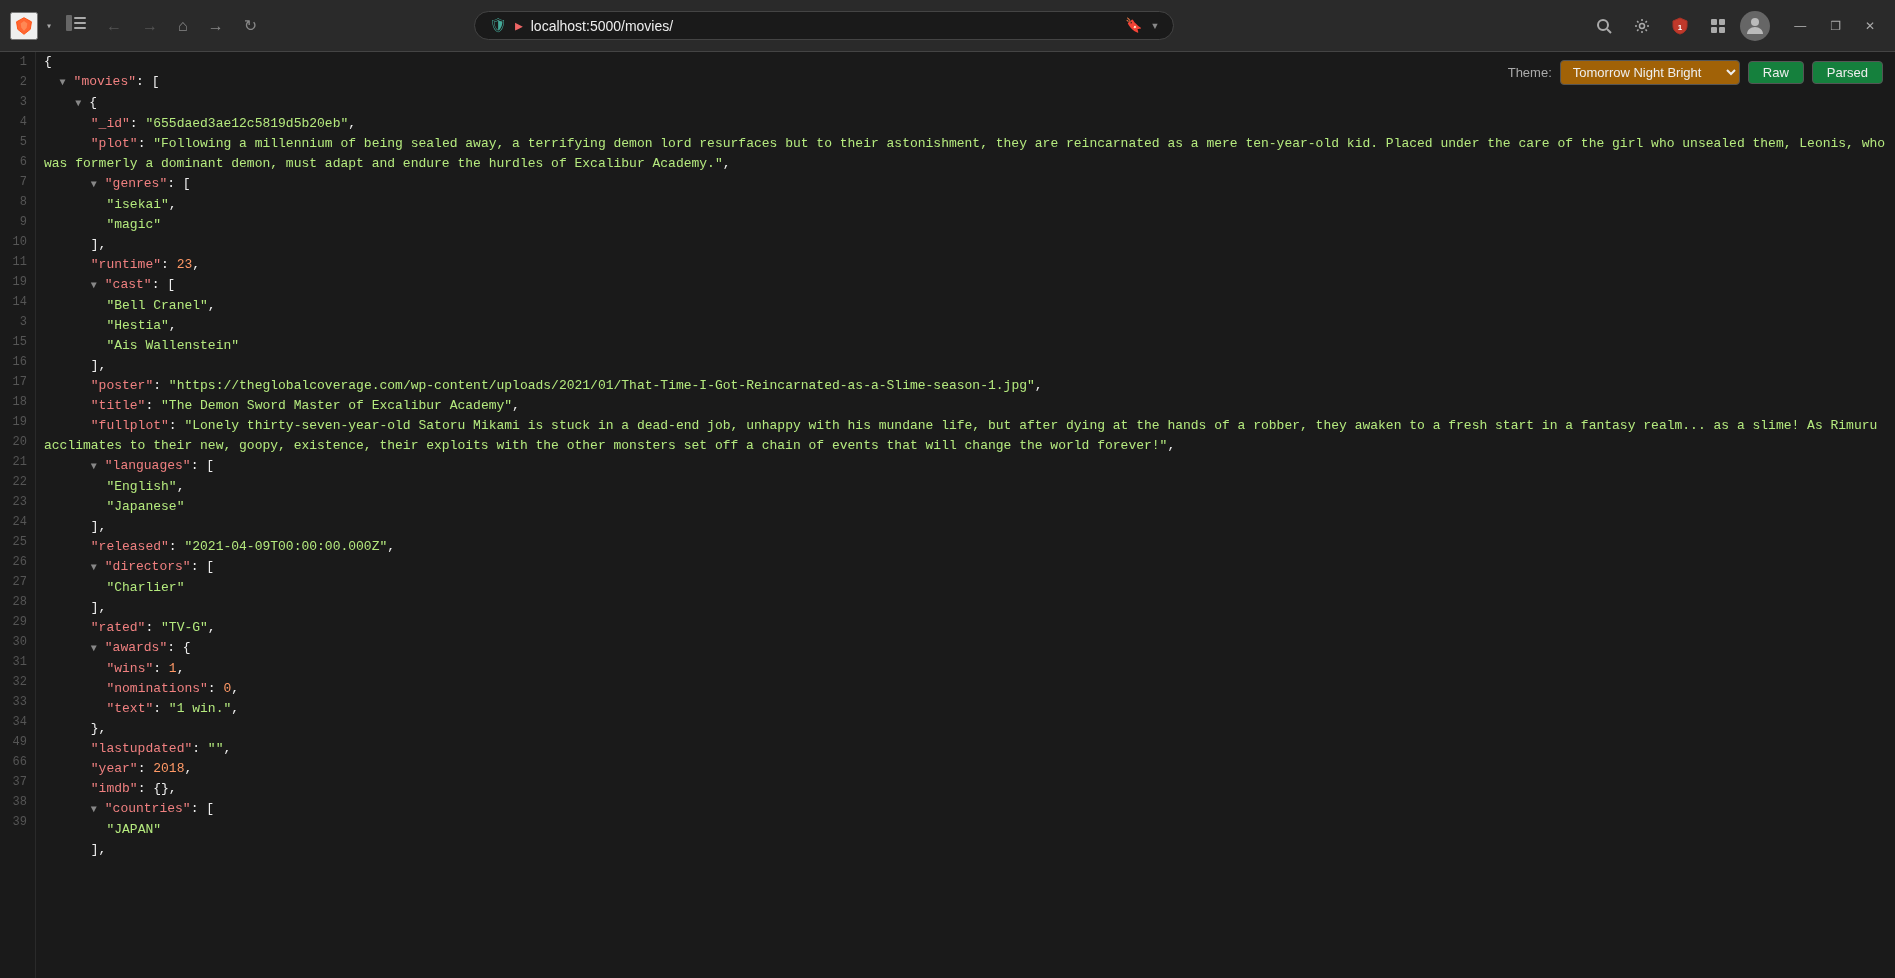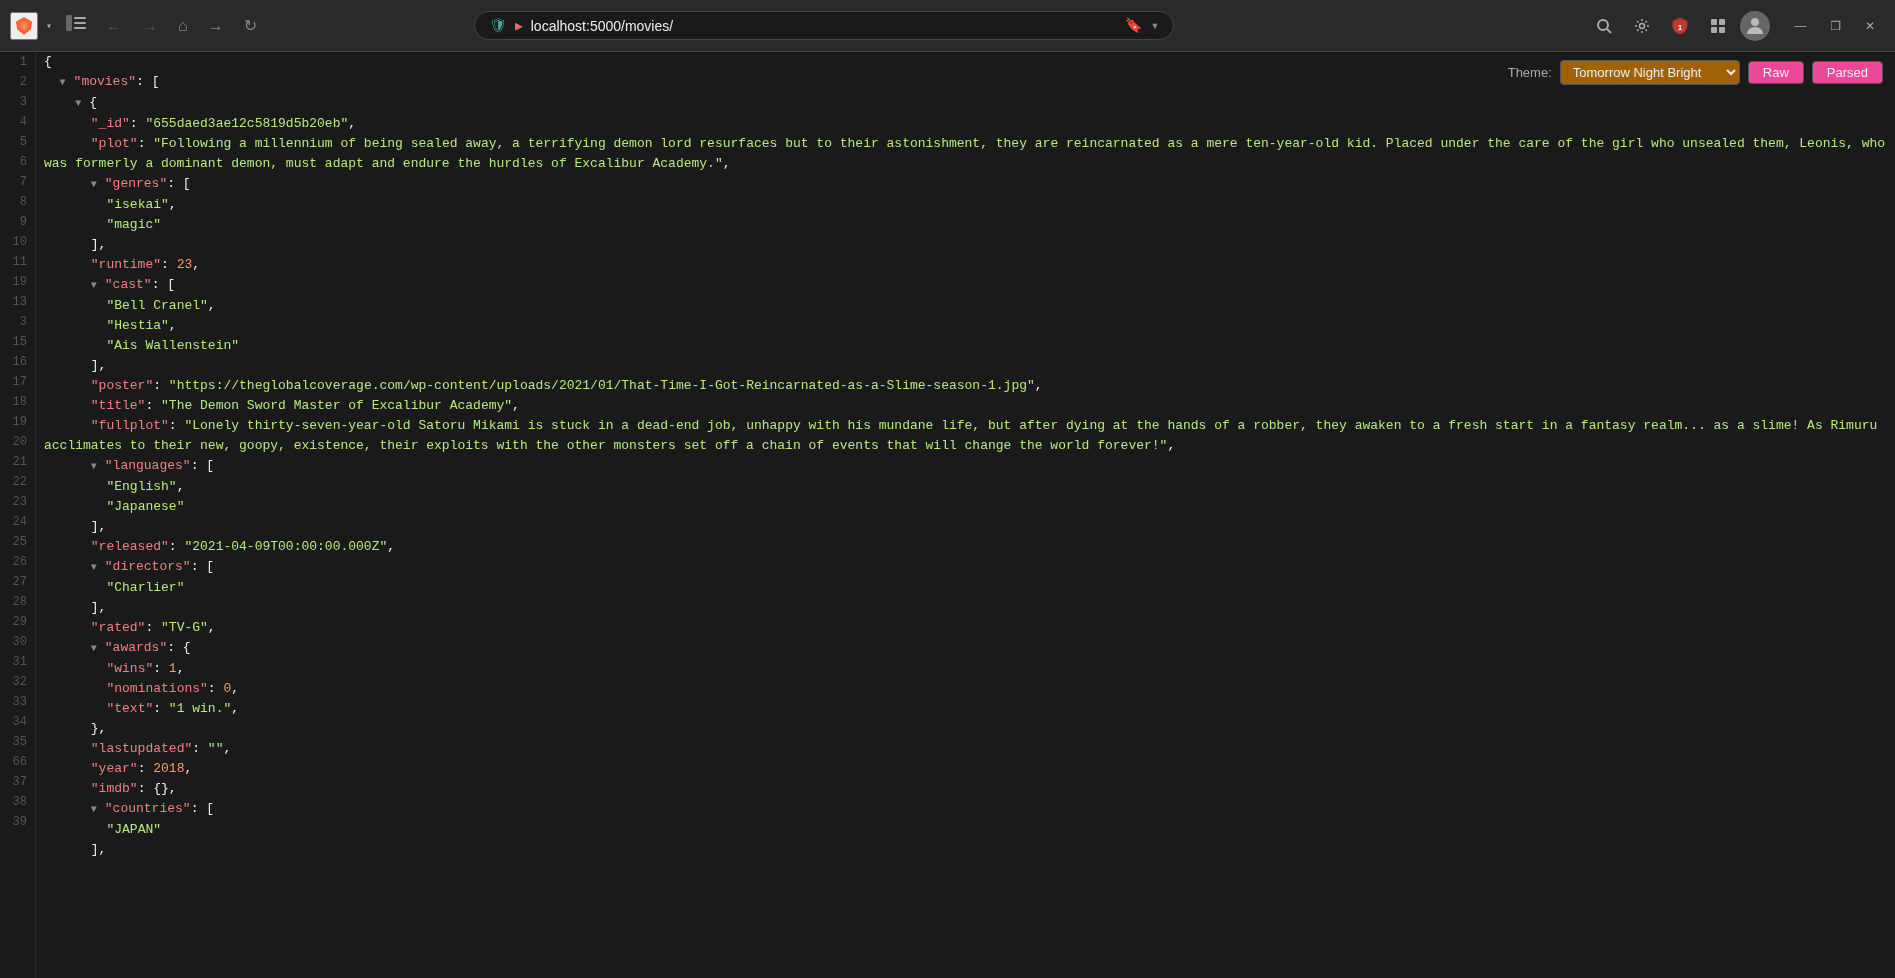--- a/index.html
+++ b/index.html
@@ -193,21 +193,21 @@
       color: #eee;
       border: 1px solid #555;
       border-radius: 4px;
       padding: 3px 8px;
       font-size: 13px;
       font-family: Arial, sans-serif;
       cursor: pointer;
       min-width: 180px;
     }
     .view-btn {
-      background: #ec4899;
+      background: #15803d;
       color: #eee;
       border: 1px solid #555;
       border-radius: 4px;
       padding: 3px 14px;
       font-size: 13px;
       font-family: Arial, sans-serif;
       cursor: pointer;
     }
 
     
@@ -331,21 +331,21 @@
       <span class="line-number">3</span>
       <span class="line-number">4</span>
       <span class="line-number">5</span>
       <span class="line-number">6</span>
       <span class="line-number">7</span>
       <span class="line-number">8</span>
       <span class="line-number">9</span>
       <span class="line-number">10</span>
       <span class="line-number">11</span>
       <span class="line-number">19</span>
-      <span class="line-number">13</span>
+      <span class="line-number">14</span>
       <span class="line-number">3</span>
       <span class="line-number">15</span>
       <span class="line-number">16</span>
       <span class="line-number">17</span>
       <span class="line-number">18</span>
       <span class="line-number">19</span>
       <span class="line-number">20</span>
       <span class="line-number">21</span>
       <span class="line-number">22</span>
       <span class="line-number">23</span>
@@ -353,21 +353,21 @@
       <span class="line-number">25</span>
       <span class="line-number">26</span>
       <span class="line-number">27</span>
       <span class="line-number">28</span>
       <span class="line-number">29</span>
       <span class="line-number">30</span>
       <span class="line-number">31</span>
       <span class="line-number">32</span>
       <span class="line-number">33</span>
       <span class="line-number">34</span>
-      <span class="line-number">35</span>
+      <span class="line-number">49</span>
       <span class="line-number">66</span>
       <span class="line-number">37</span>
       <span class="line-number">38</span>
       <span class="line-number">39</span>
     </div>
 
   <div class="json-content" id="json-content">
       <div class="json-line"><span class="json-line-inner"><span class="json-brace">{</span></span></div>
       <div class="json-line"><span class="json-line-inner">  <span class="collapse-icon">▼</span><span class="json-key">"movies"</span><span class="json-colon">: </span><span class="json-bracket">[</span></span></div>
       <div class="json-line"><span class="json-line-inner"></span></div>

